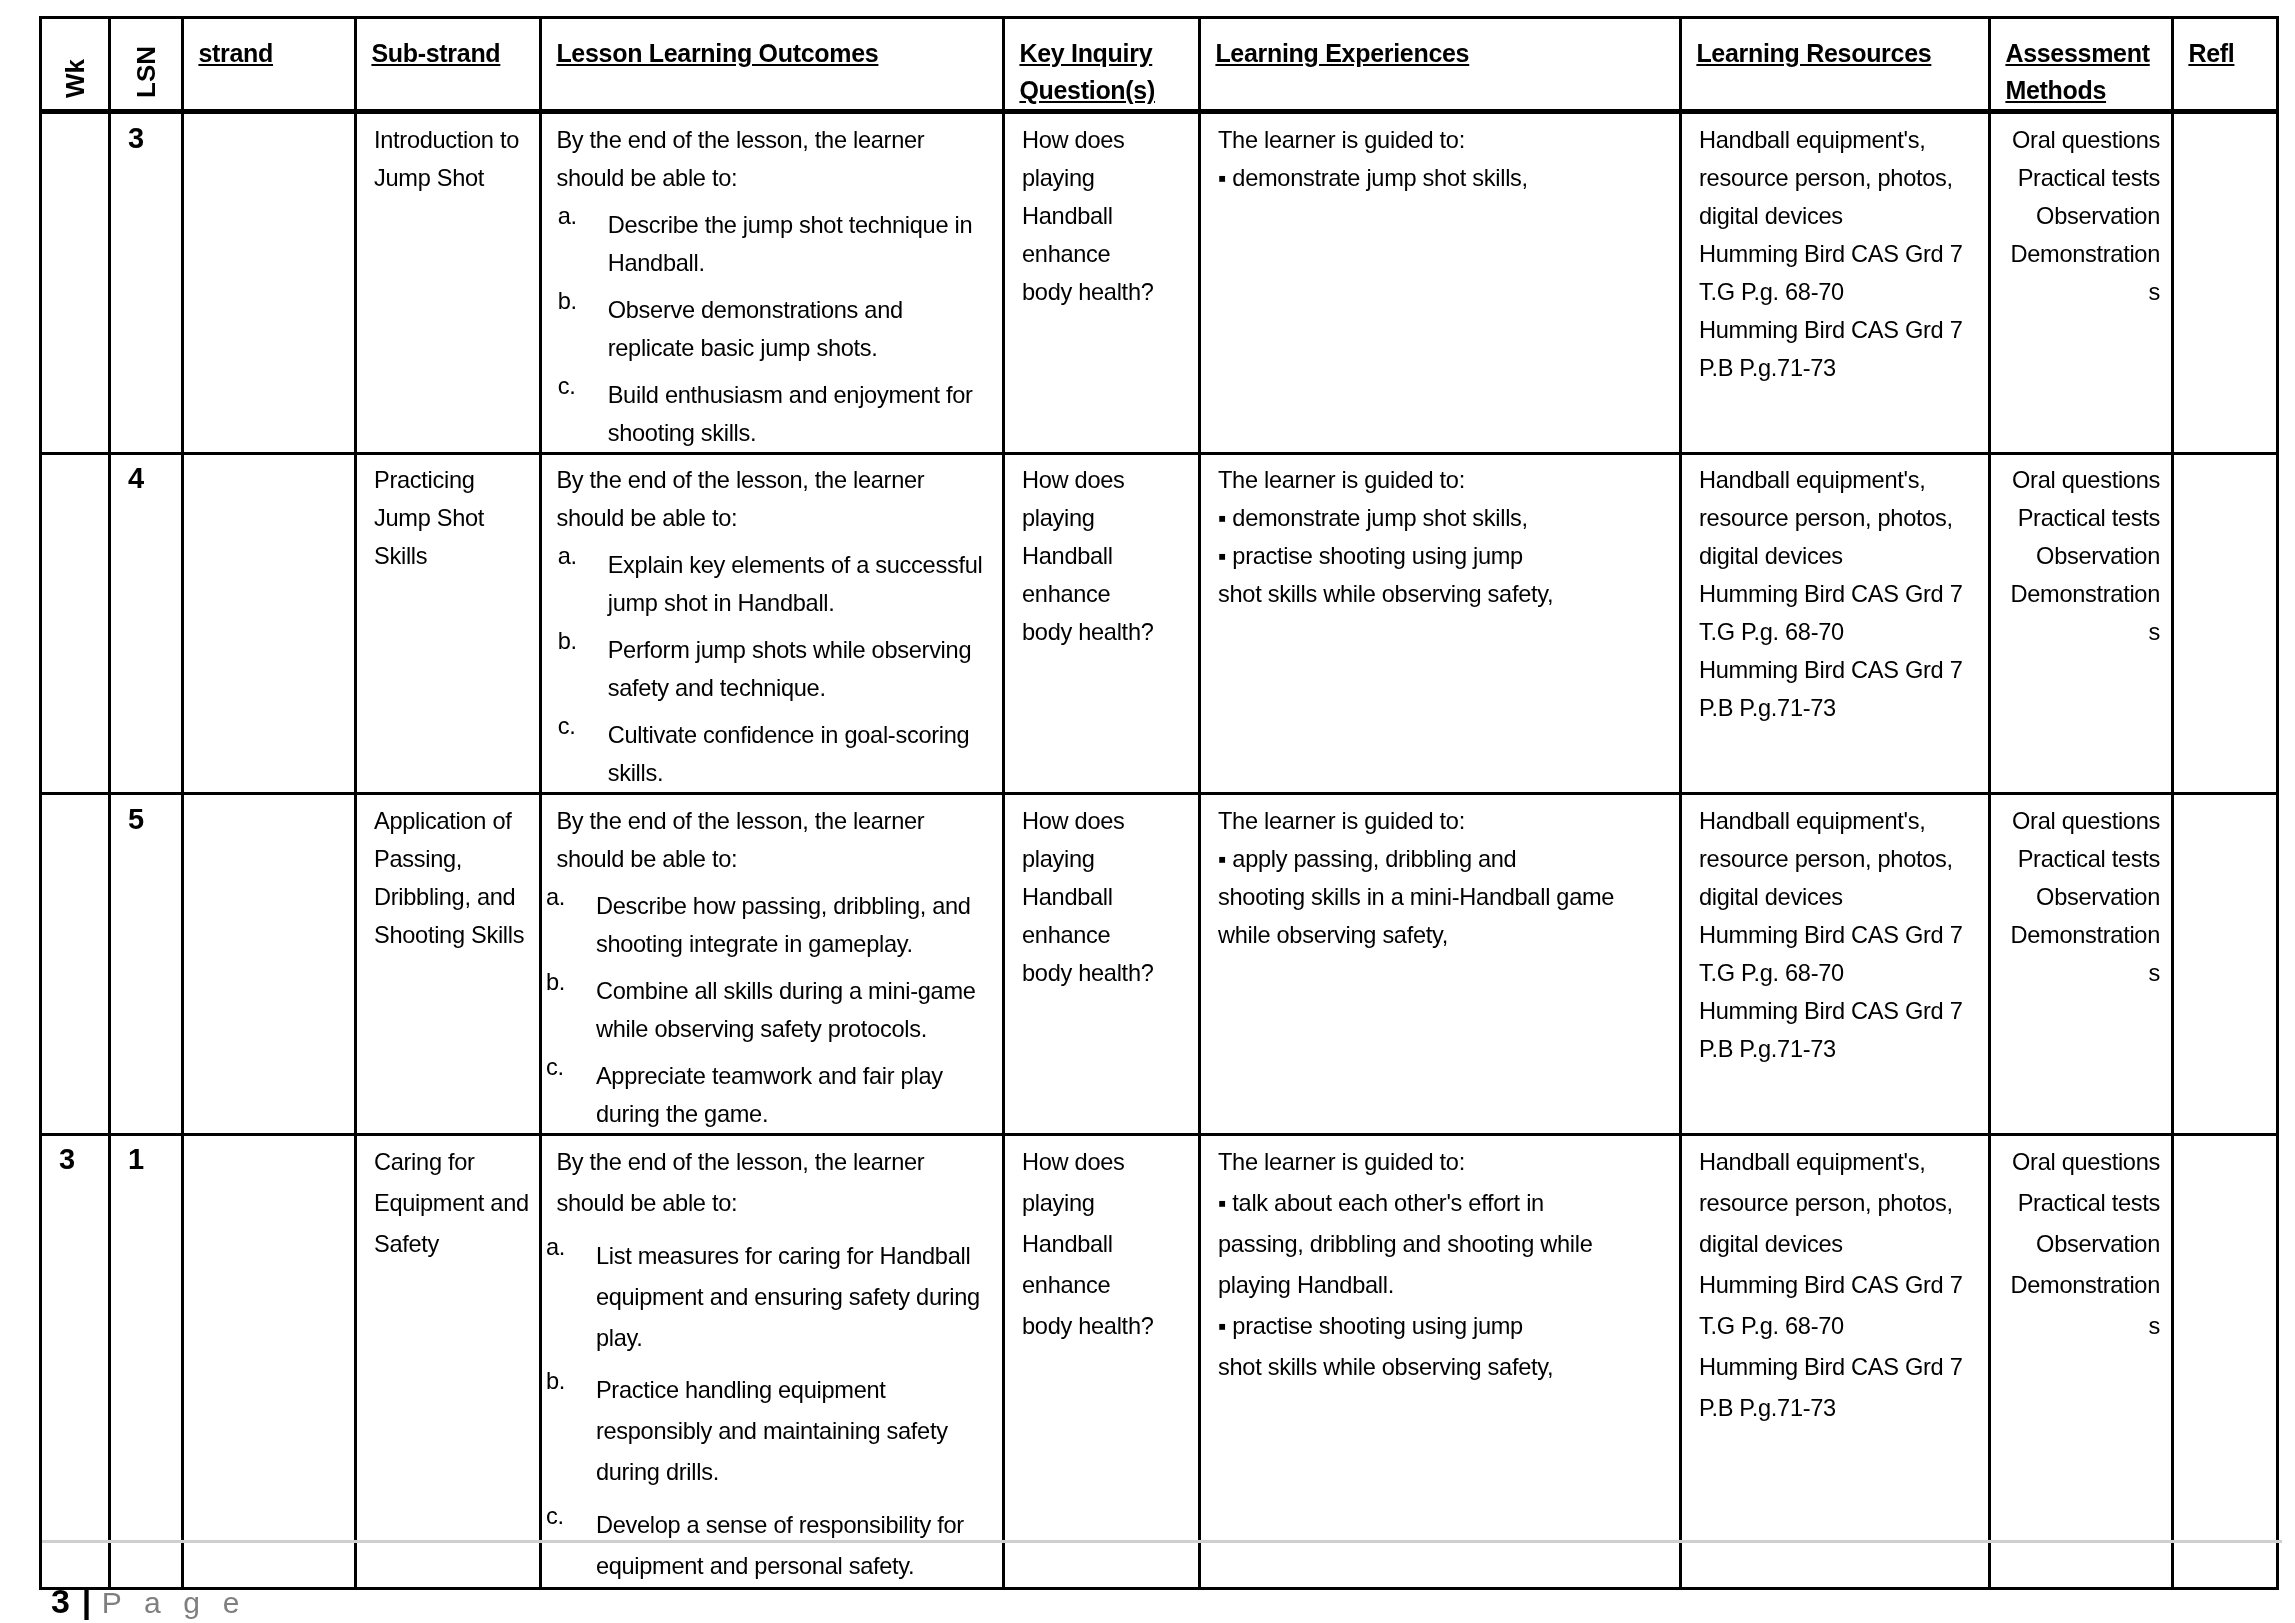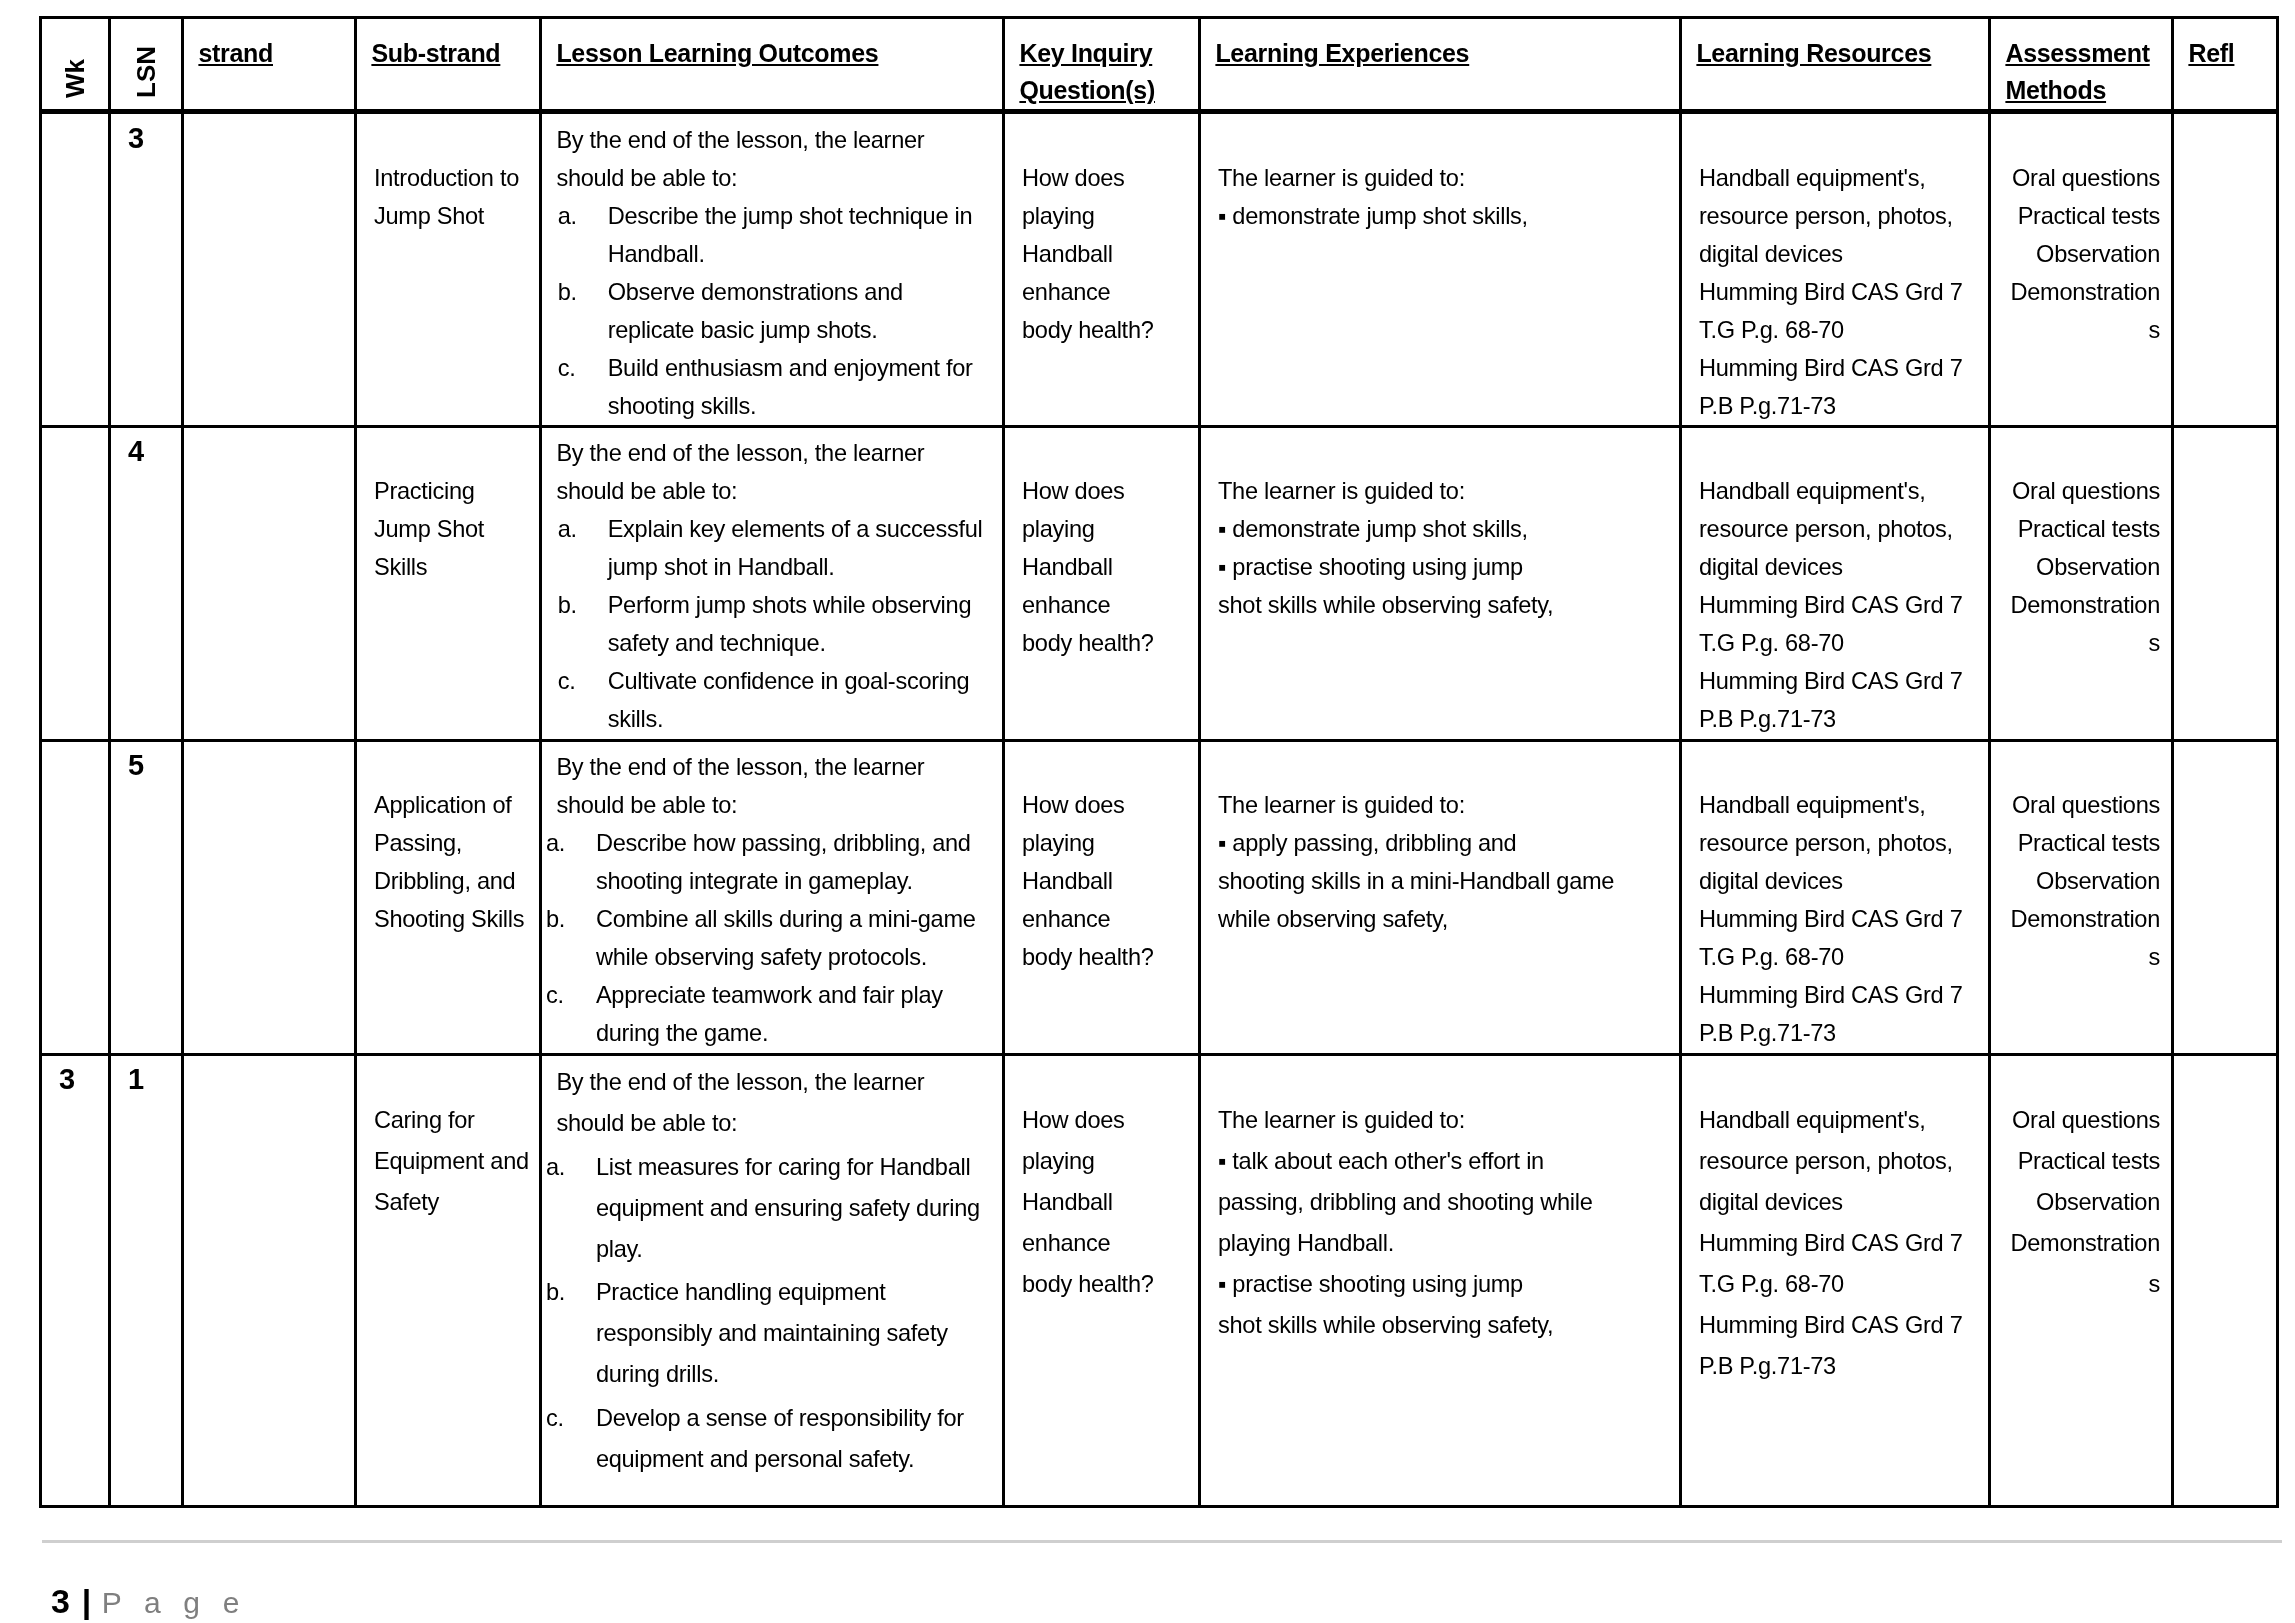--- a/index.html
+++ b/index.html
@@ -54,38 +54,37 @@
   }
   td {
     font-size: 23.6px;
     line-height: 38px;
     letter-spacing: -0.3px;
   }
   tr.r4 td { line-height: 41px; }
   .pad {
     padding: 6.5px 9.2px 0 17px;
     white-space: pre-line;
-    margin-top: 38px;
   }
   .num {
     padding: 6.5px 0 0 17px;
     font-size: 29px;
     font-weight: bold;
     line-height: 34px;
   }
   .intro {
     padding: 6.5px 5.2px 0 14.4px;
     white-space: pre-line;
   }
   .items12 .item { padding-left: 15.7px; }
   .items34 .item { padding-left: 3.9px; }
   .item { display: flex; }
   tr.r4 .item { margin-top: 2.6px; }
   .ilabel { flex: 0 0 50px; width: 50px; }
-  .itext { flex: 1 1 auto; white-space: pre-line; }
+  .itext { flex: 1 1 auto; white-space: pre-line; margin-top: 9px; }
   .assess { max-width: 152px; overflow-wrap: anywhere; text-align: right; }
   .footer-line {
     position: absolute;
     left: 42px;
     right: 13px;
     top: 1540px;
     height: 3.3px;
     background: #cfcfcf;
   }
   .footer-text {

